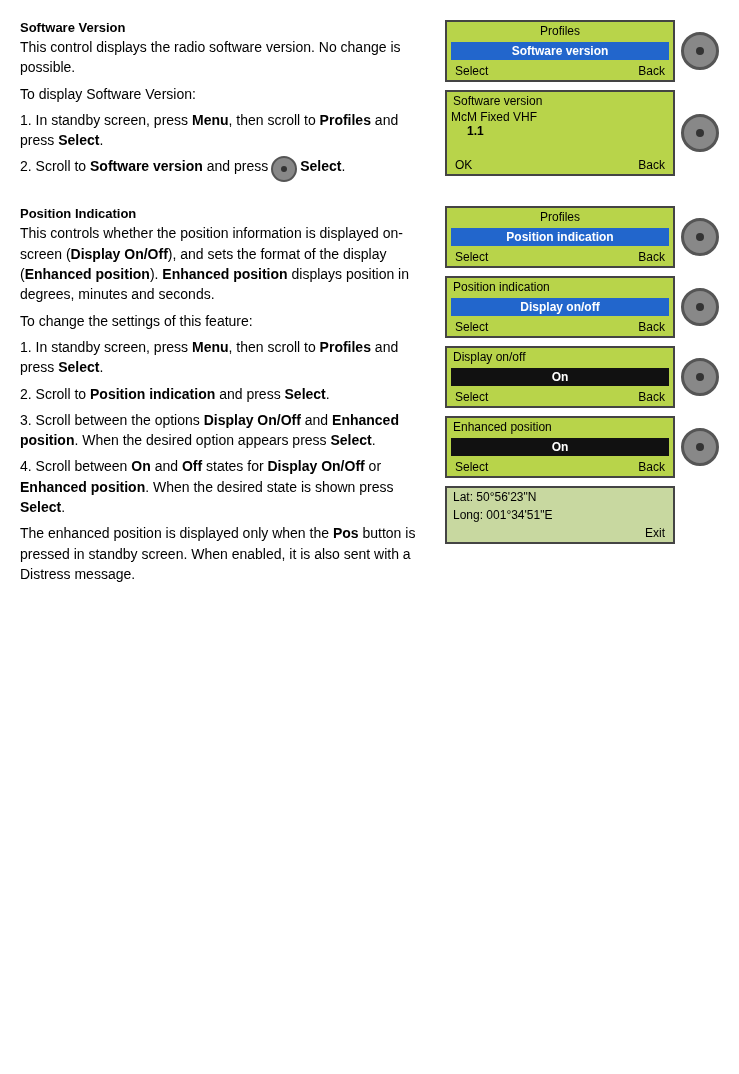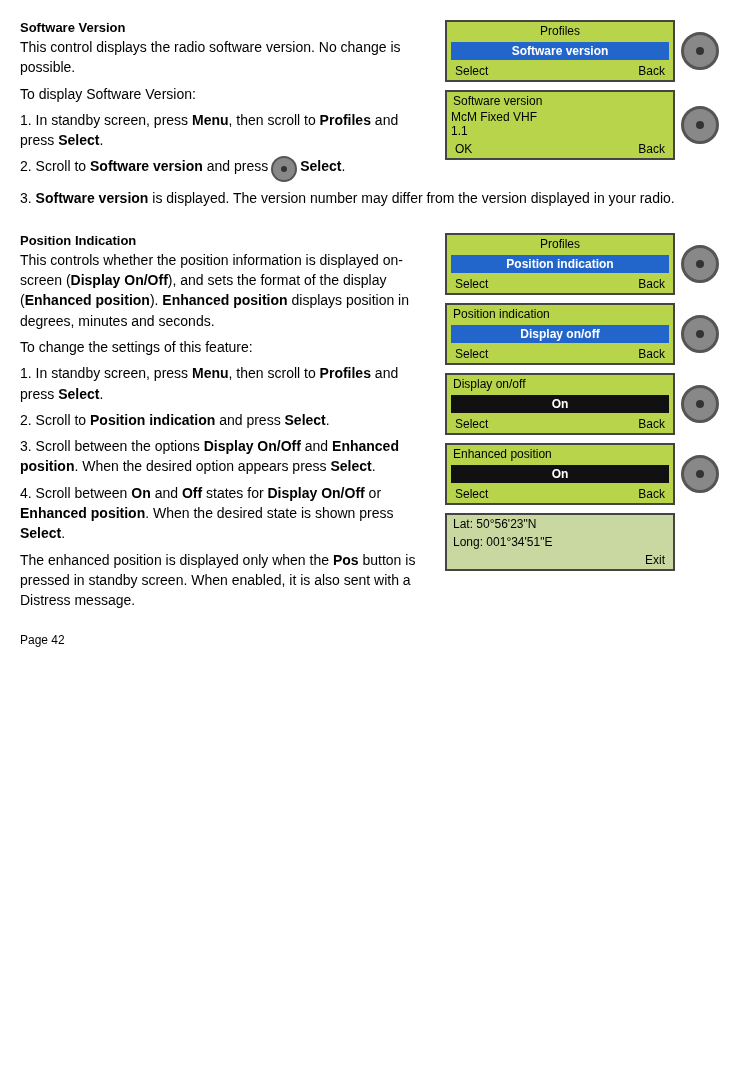--- a/index.html
+++ b/index.html
@@ -154,21 +154,21 @@
               <span>Back</span>
             </div>
           </div>
           <div class="radio-dial"></div>
         </div>
 
         <div class="screen-wrapper">
           <div class="screen-box">
             <div class="screen-body">Software version</div>
             <div class="screen-center" style="padding: 0 4px;">McM Fixed VHF</div>
-            <div class="screen-center" style="padding: 0 4px; margin-bottom:2px;">1.1</div>
+            <div class="screen-center" style="padding: 0 20px; margin-bottom:18px;font-weight:bold;">1.1</div>
             <div class="screen-footer">
               <span>OK</span>
               <span>Back</span>
             </div>
           </div>
           <div class="radio-dial"></div>
         </div>
       </div>
 
       <div>
@@ -178,23 +178,20 @@
         <p>
           1. In standby screen, press <strong>Menu</strong>, then scroll to <strong>Profiles</strong> and press <strong>Select</strong>.
         </p>
         <p style="display:flex; gap:0; flex-wrap:wrap;">
           <span>2. Scroll to <strong>Software version</strong> and press</span>
           <span class="dial-inline">
               <span class="dial-small"></span>
             </span>
           <span><strong>Select</strong>.</span>
         </p>
-        <p>
-          3. <strong>Software version</strong> is displayed. The version number may differ from the version displayed in your radio.
-        </p>
       </div>
     </div>
   </div>
 
   <div style="margin-bottom: 18px;"></div>
 
   <div>
     <div style="overflow:hidden;">
 
       <div class="screens-right">
@@ -278,16 +275,13 @@
         <p>
           4. Scroll between <strong>On</strong> and <strong>Off</strong> states for <strong>Display On/Off</strong> or <strong>Enhanced position</strong>. When the desired state is shown press <strong>Select</strong>.
         </p>
         <p style="margin-top:4px;">
           The enhanced position is displayed only when the <strong>Pos</strong> button is pressed in standby screen. When enabled, it is also sent with a Distress message.
         </p>
       </div>
     </div>
   </div>
 
-  <div class="page-footer">
-    <span>Page 42</span>
-  </div>
 </div>
 
 </body></html>

